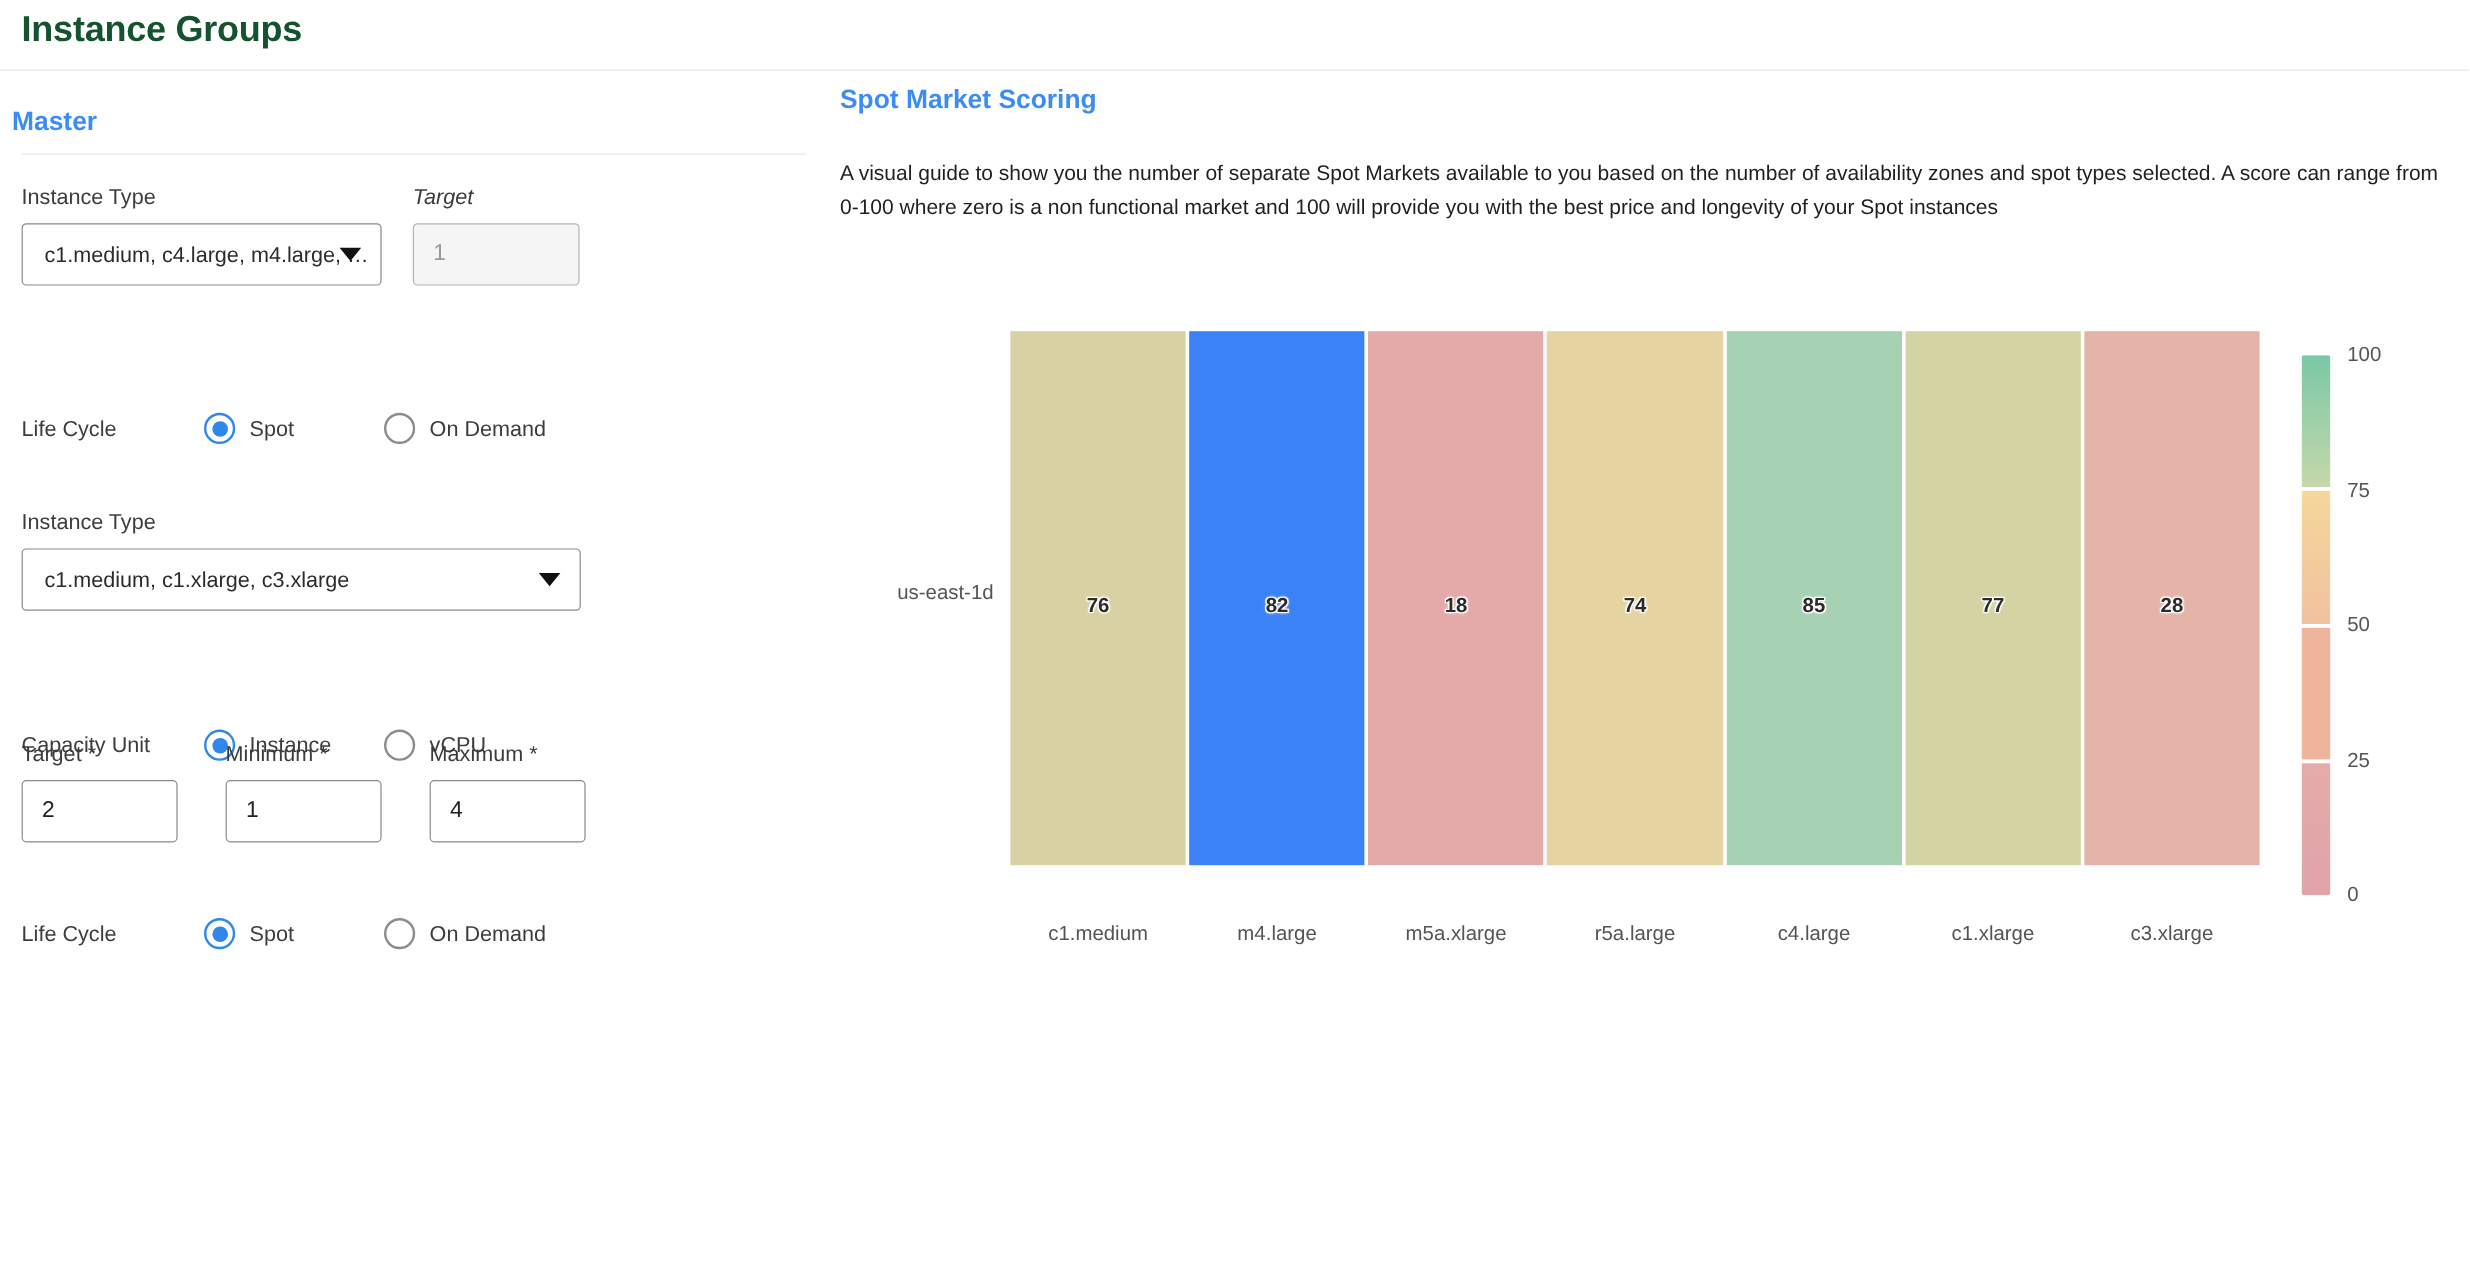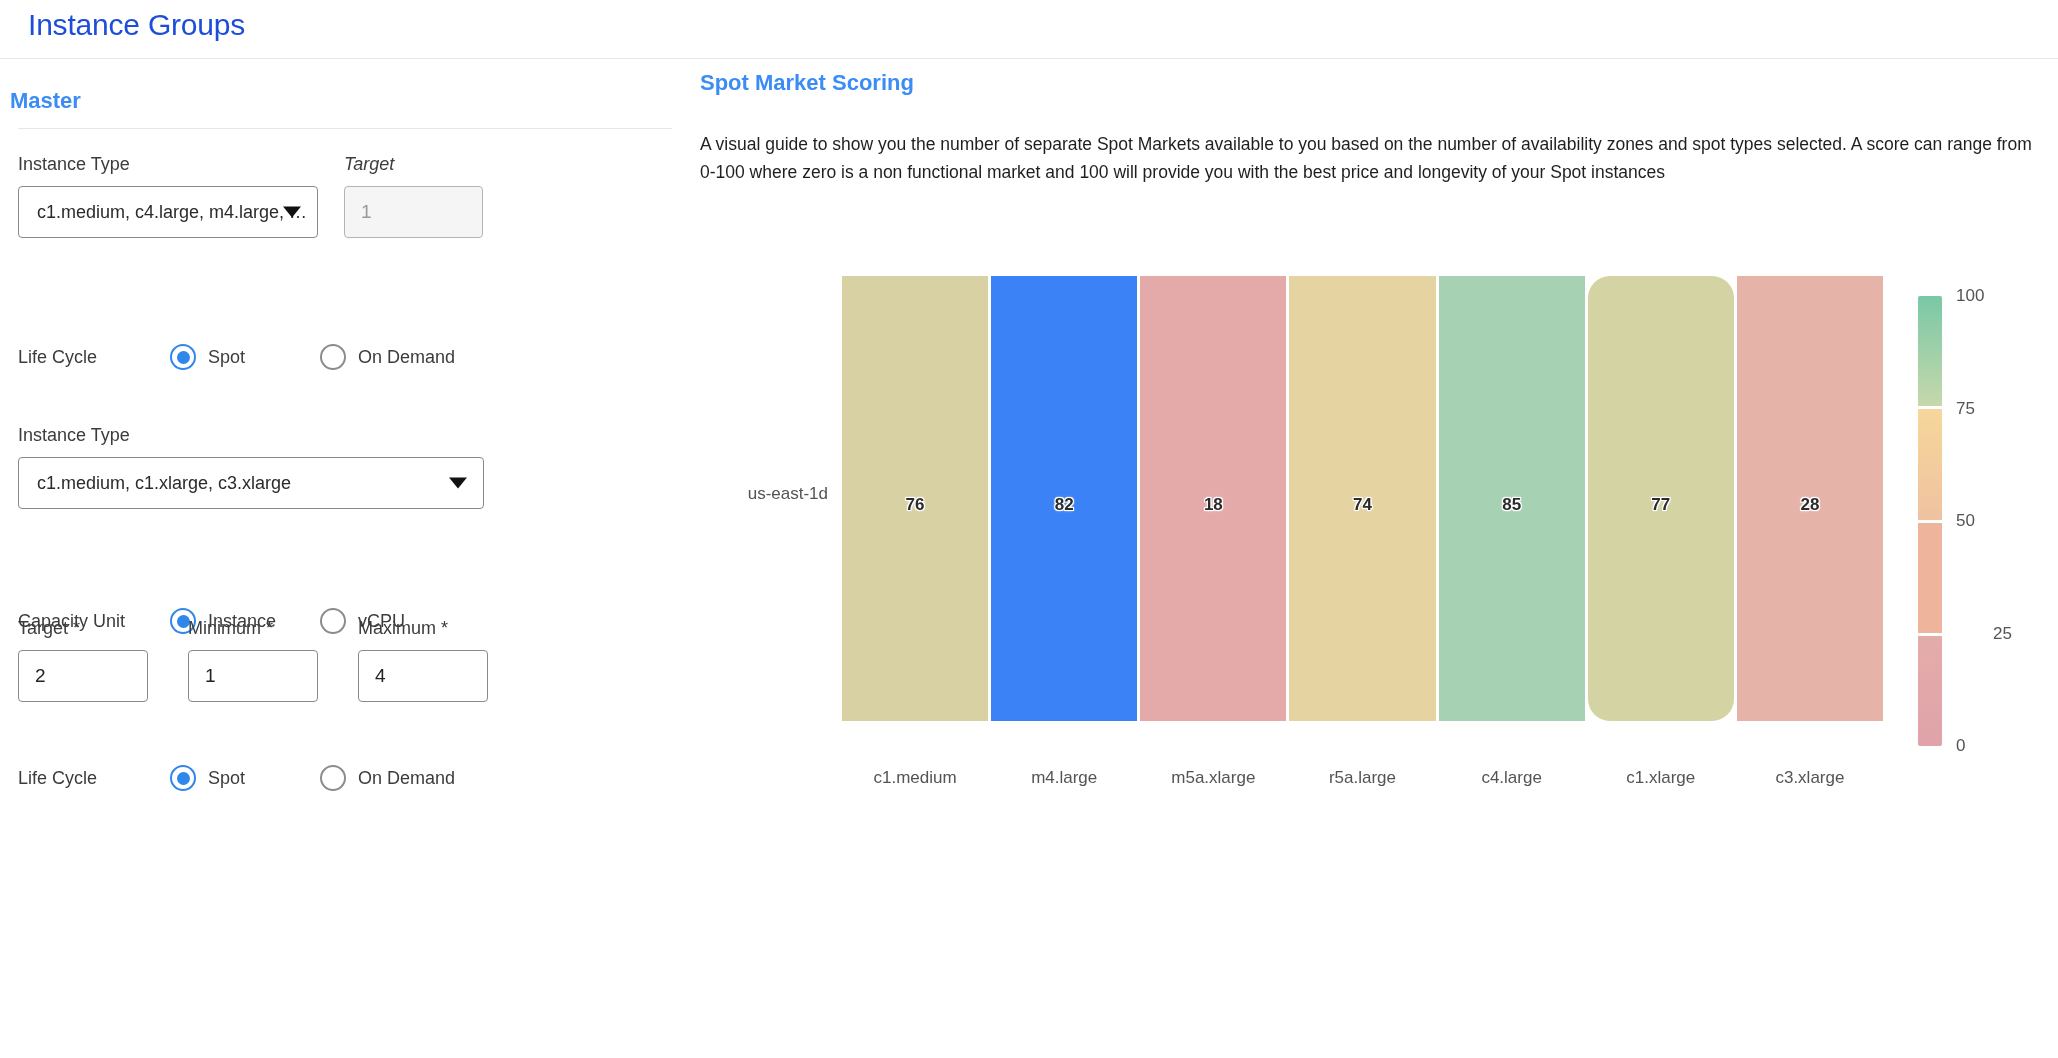--- a/index.html
+++ b/index.html
@@ -7,22 +7,22 @@
     margin: 0; padding: 0;
     width: 2058px; height: 1058px;
     background: #ffffff;
     font-family: "Liberation Sans", sans-serif;
     -webkit-font-smoothing: antialiased;
   }
   .page { position: relative; width: 2058px; height: 1058px; overflow: hidden; }
 
   
   .page-title {
-    position: absolute; left: 28px; top: 8px;
-    font-size: 30px; font-weight: 400; color: #1d4ed8;
+    position: absolute; left: 18px; top: 8px;
+    font-size: 30px; font-weight: 700; color: #14532d;
     letter-spacing: -0.2px;
   }
   .title-rule {
     position: absolute; left: 0px; top: 58px; width: 2058px; height: 1px;
     background: #e6e6e6;
   }
 
   
   .left-col { position: absolute; left: 0; top: 70px; width: 690px; height: 988px; }
 
@@ -239,21 +239,21 @@
         </div>
         <div class="hm-cell" style="background: rgb(228, 170, 170);">
           <span class="hm-val">18</span>
         </div>
         <div class="hm-cell" style="background: rgb(229, 211, 162);">
           <span class="hm-val">74</span>
         </div>
         <div class="hm-cell" style="background: rgb(166, 210, 179);">
           <span class="hm-val">85</span>
         </div>
-        <div class="hm-cell" style="background: rgb(211, 211, 164); border-radius: 22px;">
+        <div class="hm-cell" style="background: rgb(211, 211, 164);">
           <span class="hm-val">77</span>
         </div>
         <div class="hm-cell" style="background: rgb(230, 179, 168);">
           <span class="hm-val">28</span>
         </div>
       </div>
     <div class="hm-xlabels" id="hm-xlabels">
         <div class="xl">c1.medium</div>
         <div class="xl">m4.large</div>
         <div class="xl">m5a.xlarge</div>
@@ -267,19 +267,19 @@
       <div class="legend-bar" id="legend-bar">
           <div class="legend-seg" style="background: linear-gradient(rgb(121, 200, 166), rgb(198, 216, 171));"></div>
           <div class="legend-seg" style="background: linear-gradient(rgb(246, 215, 155), rgb(240, 194, 160));"></div>
           <div class="legend-seg" style="background: linear-gradient(rgb(239, 180, 156));"></div>
           <div class="legend-seg" style="background: linear-gradient(rgb(228, 172, 169), rgb(223, 163, 169));"></div>
         </div>
       <div class="legend-ticks" id="legend-ticks">
           <div class="legend-tick" style="top: 0px;">100</div>
           <div class="legend-tick" style="top: 112.5px;">75</div>
           <div class="legend-tick" style="top: 225px;">50</div>
-          <div class="legend-tick" style="top: 337.5px; margin-left: 37px;">25</div>
+          <div class="legend-tick" style="top: 337.5px;">25</div>
           <div class="legend-tick" style="top: 450px;">0</div>
         </div>
     </div>
   </div>
 
 </div>
 
 </body></html>

